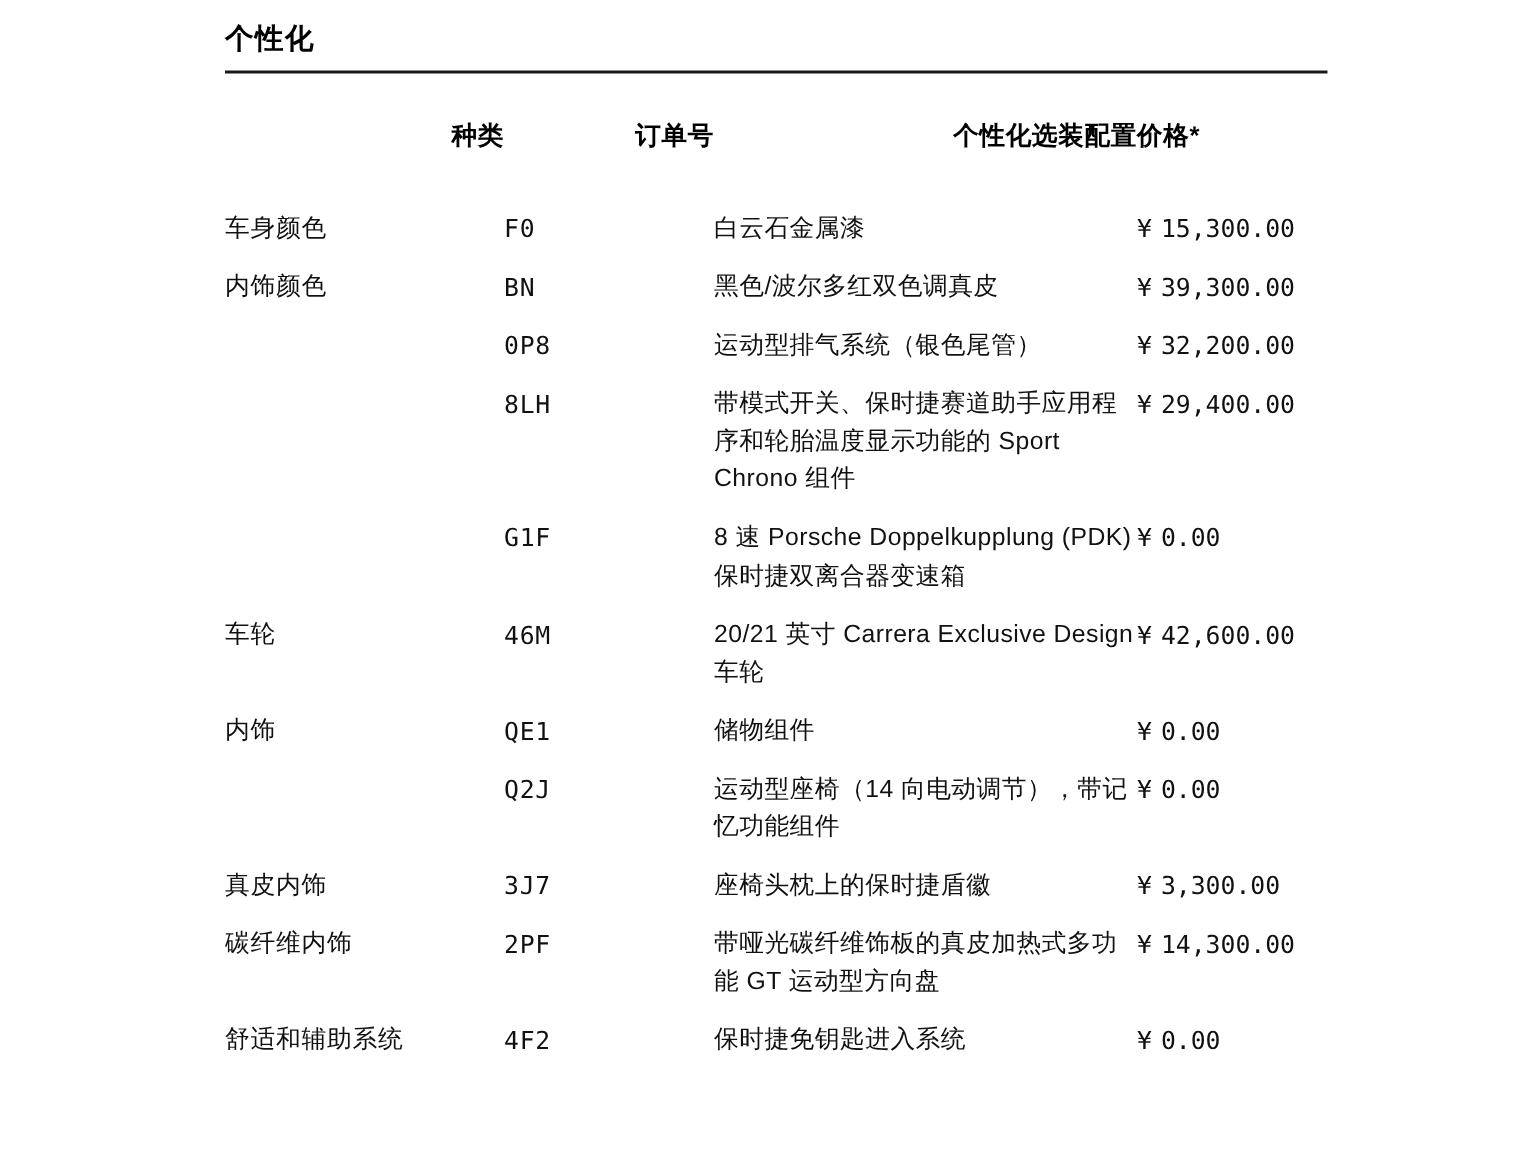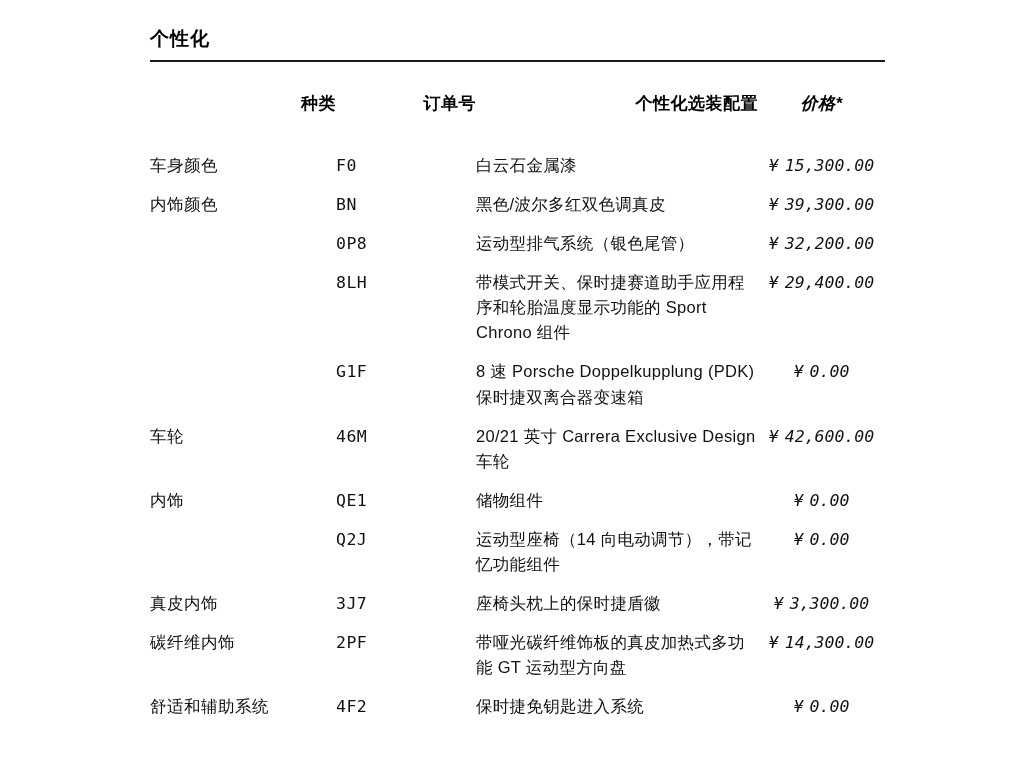--- a/index.html
+++ b/index.html
@@ -13,21 +13,21 @@
     font-family: "Liberation Sans", sans-serif;
     color: #111111;
     overflow: hidden;
   }
   .page {
     position: relative;
     width: 816px;
     height: 768px;
     background: #ffffff;
     box-sizing: border-box;
-    padding: 14px 140px 0 150px;
+    padding: 1px 140px 0 150px;
   }
   .doc-title {
     font-size: 19px;
     font-weight: bold;
     letter-spacing: 1px;
     padding-top: 12px;
     padding-bottom: 8px;
     color: #000000;
   }
   .title-rule {
@@ -44,24 +44,23 @@
     text-align: right;
     font-size: 17px;
     font-weight: bold;
     color: #000000;
     padding: 0 0 38px 0;
     vertical-align: top;
     letter-spacing: 0.5px;
   }
   table.opts th.price-col,
   table.opts td.price-col {
-    text-align: center;
+    text-align: left;
     font-family: "DejaVu Sans Mono", monospace;
     letter-spacing: 0px;
-    font-style: italic;
   }
   table.opts th.price-col {
     font-family: "Liberation Sans", sans-serif;
     letter-spacing: 0.5px;
   }
   table.opts td {
     font-size: 16.5px;
     vertical-align: top;
     padding: 0 0 14px 0;
     line-height: 1.52;

